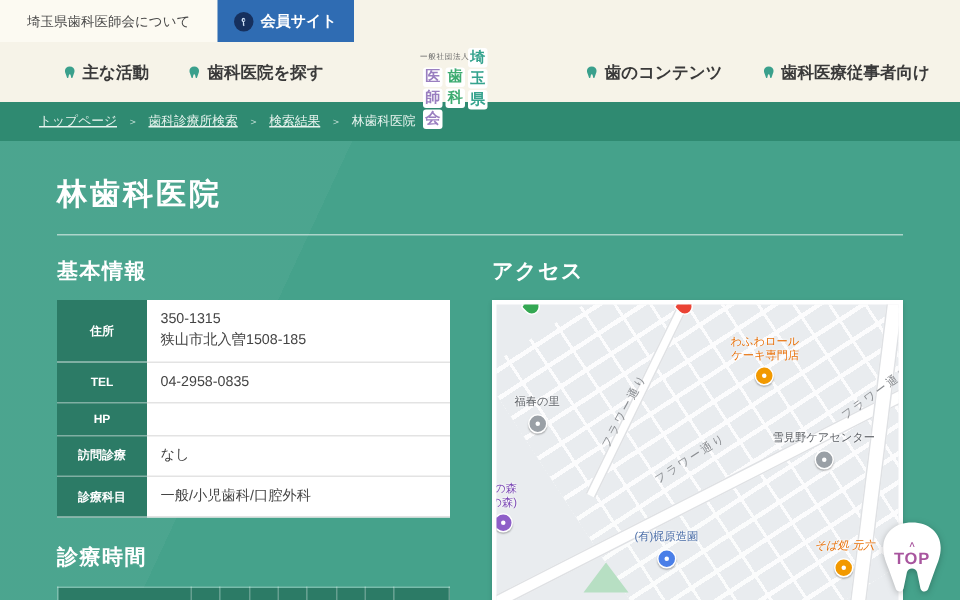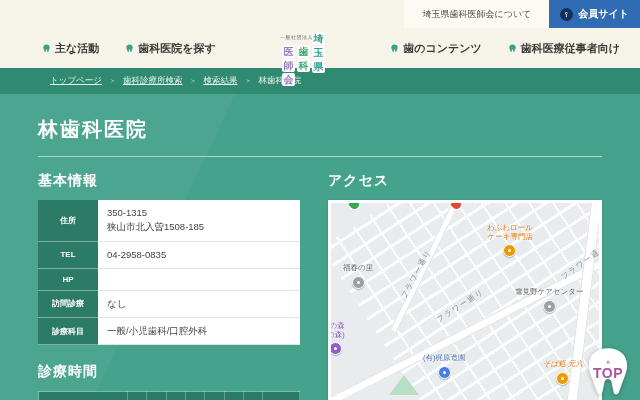--- a/index.html
+++ b/index.html
@@ -2,42 +2,42 @@
 <html lang="ja"><head>
 <meta charset="utf-8">
 <style>
   html,body{margin:0;padding:0;}
   body{
     width:640px;height:400px;overflow:hidden;position:relative;
     font-family:"Liberation Sans","DejaVu Sans",sans-serif;
     background:#45a28b;
   }
   
-  .topbar{background:#f6f3e8;height:28px;display:flex;justify-content:flex-end;align-items:stretch;}
+  .topbar{background:#f6f3e8;height:28px;display:flex;align-items:stretch;}
   .about-box{background:#fcfaf2;display:flex;align-items:center;padding:0 18px;font-size:9px;color:#4a4a4a;cursor:pointer;}
   .member-btn{background:#2f6cb3;color:#fff;display:flex;align-items:center;gap:5px;padding:0 11px;font-size:10px;font-weight:bold;cursor:pointer;}
   .key-ico{width:13px;height:13px;border-radius:50%;background:#16305e;display:flex;align-items:center;justify-content:center;}
   .key-ico svg{width:7px;height:7px;fill:#cfe0f5;}
   
   .navbar{background:#f6f3e8;height:40px;display:flex;align-items:center;justify-content:space-between;padding:0 16px 0 42px;position:relative;}
   .nav-group{display:flex;gap:26px;}
   .nav-right{padding-right:4px;}
   .nav-item{font-size:11px;font-weight:600;color:#3a3a3a;display:flex;align-items:center;gap:4px;cursor:pointer;white-space:nowrap;}
   .tooth-ico svg{width:9px;height:9px;fill:#3aa08c;display:block;}
   
   .logo{position:absolute;left:282px;top:4px;display:flex;gap:2px;z-index:5;cursor:pointer;}
   .logo-corp{position:absolute;left:-2px;top:2px;font-size:5px;color:#666;white-space:nowrap;letter-spacing:.5px;}
   .logo-col{display:flex;flex-direction:column;gap:1px;}
   .logo-col.mt{margin-top:13px;}
   .logo-char{width:13px;height:13px;background:#fff;border-radius:2px;display:flex;align-items:center;justify-content:center;font-size:10px;font-weight:bold;line-height:1;}
   .col-ishikai .logo-char{color:#9a7fc0;}
   .col-shika  .logo-char{color:#3cab70;}
   .col-saitama .logo-char{color:#35a38e;}
   
-  .crumbs{background:#2f8a71;height:26px;display:flex;align-items:center;gap:7px;padding-left:50px;font-size:8.5px;color:#e8f4ef;}
+  .crumbs{background:#2f8a71;height:26px;display:flex;align-items:center;gap:7px;padding-left:26px;font-size:8.5px;color:#e8f4ef;}
   .crumb-link{color:#e8f4ef;text-decoration:underline;cursor:pointer;}
   .crumb-sep{font-size:7px;opacity:.9;}
   .crumb-current{color:#e8f4ef;}
   
   .main{background:#45a28b;height:306px;padding-top:22px;box-sizing:border-box;
         background-image:linear-gradient(115deg,rgba(255,255,255,.035) 0 30%,rgba(255,255,255,0) 30%);}
   .page-title{margin:0 0 0 38px;font-size:20px;color:#fff;font-weight:bold;letter-spacing:2px;}
   .title-rule{margin:13px 38px 0;border-bottom:1px solid rgba(255,255,255,.55);}
   .columns{display:flex;gap:28px;padding:0 38px;margin-top:15px;}
   .col-left{width:262px;flex:none;}
@@ -78,21 +78,21 @@
   .pin.purple{background:#8e5fc8;}
   .marker{position:absolute;width:9px;height:9px;border-radius:50% 50% 50% 2px;border:1.5px solid #fff;}
   .marker.green{background:#34a853;left:18px;top:-4px;transform:rotate(45deg);}
   .marker.red{background:#ea4335;left:120px;top:-4px;transform:rotate(45deg);}
   .c-orange{color:#e8710a;}.c-gray{color:#5f6368;}.c-blue{color:#4a6da7;}.c-purple{color:#7b48b5;}
   
   .top-btn{position:absolute;right:3px;bottom:0;width:58px;height:54px;cursor:pointer;z-index:20;}
   .top-btn svg{position:absolute;inset:0;width:100%;height:100%;filter:drop-shadow(0 1px 2px rgba(0,0,0,.25));}
   .top-btn .inner{position:absolute;inset:0;display:flex;flex-direction:column;align-items:center;justify-content:center;padding-bottom:8px;color:#a8559e;}
   .top-btn .chev{font-size:7px;line-height:1;transform:scaleY(.8);}
-  .top-btn .txt{font-size:14px;font-weight:bold;letter-spacing:.5px;}
+  .top-btn .txt{font-size:11px;font-weight:bold;letter-spacing:.5px;}
 </style>
 </head>
 <body>
 
 <div class="topbar">
   <div class="about-box">
     <span>埼玉県歯科医師会について</span>
   </div>
   <div class="member-btn">
     <span class="key-ico">

